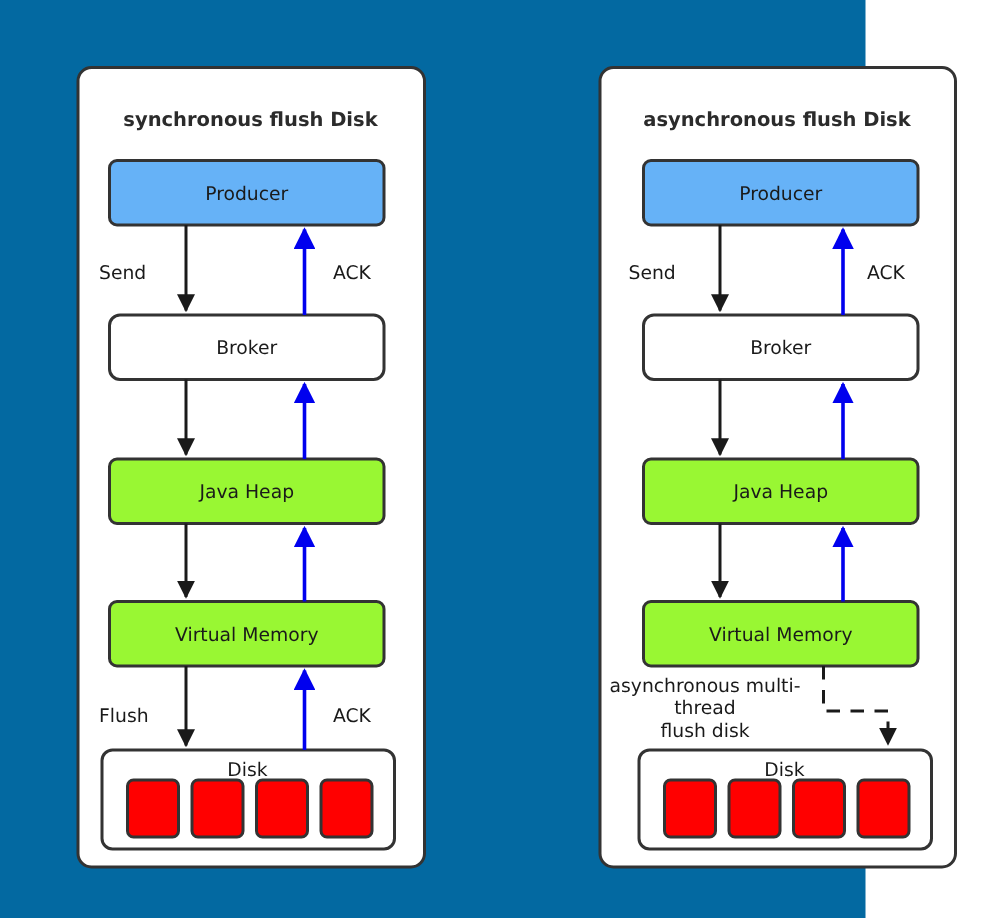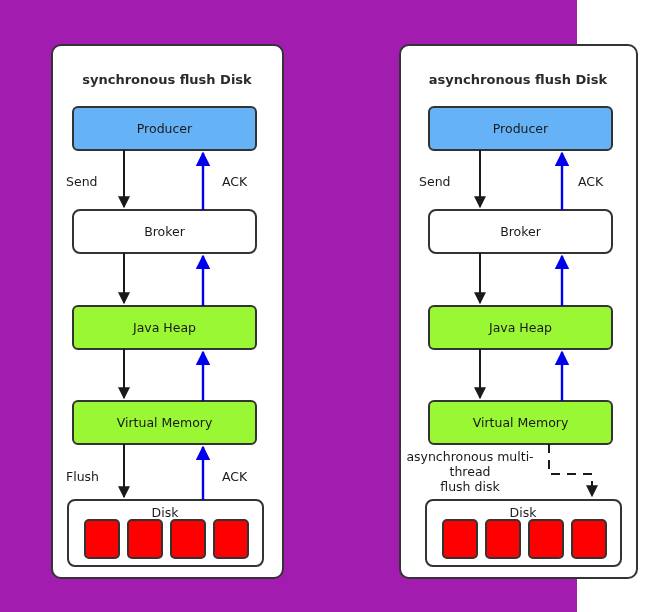--- a/index.html
+++ b/index.html
@@ -10,21 +10,21 @@
   body {
     width: 664px;
     height: 612px;
     font-family: "DejaVu Sans", "Liberation Sans", sans-serif;
     overflow: hidden;
   }
   #canvas {
     position: relative;
     width: 577px;
     height: 612px;
-    background: #a21caf;
+    background: #0369a1;
   }
   svg.diagram {
     position: absolute;
     top: 0;
     left: 0;
     width: 664px;
     height: 612px;
   }
   .panel-frame {
     fill: #ffffff;

